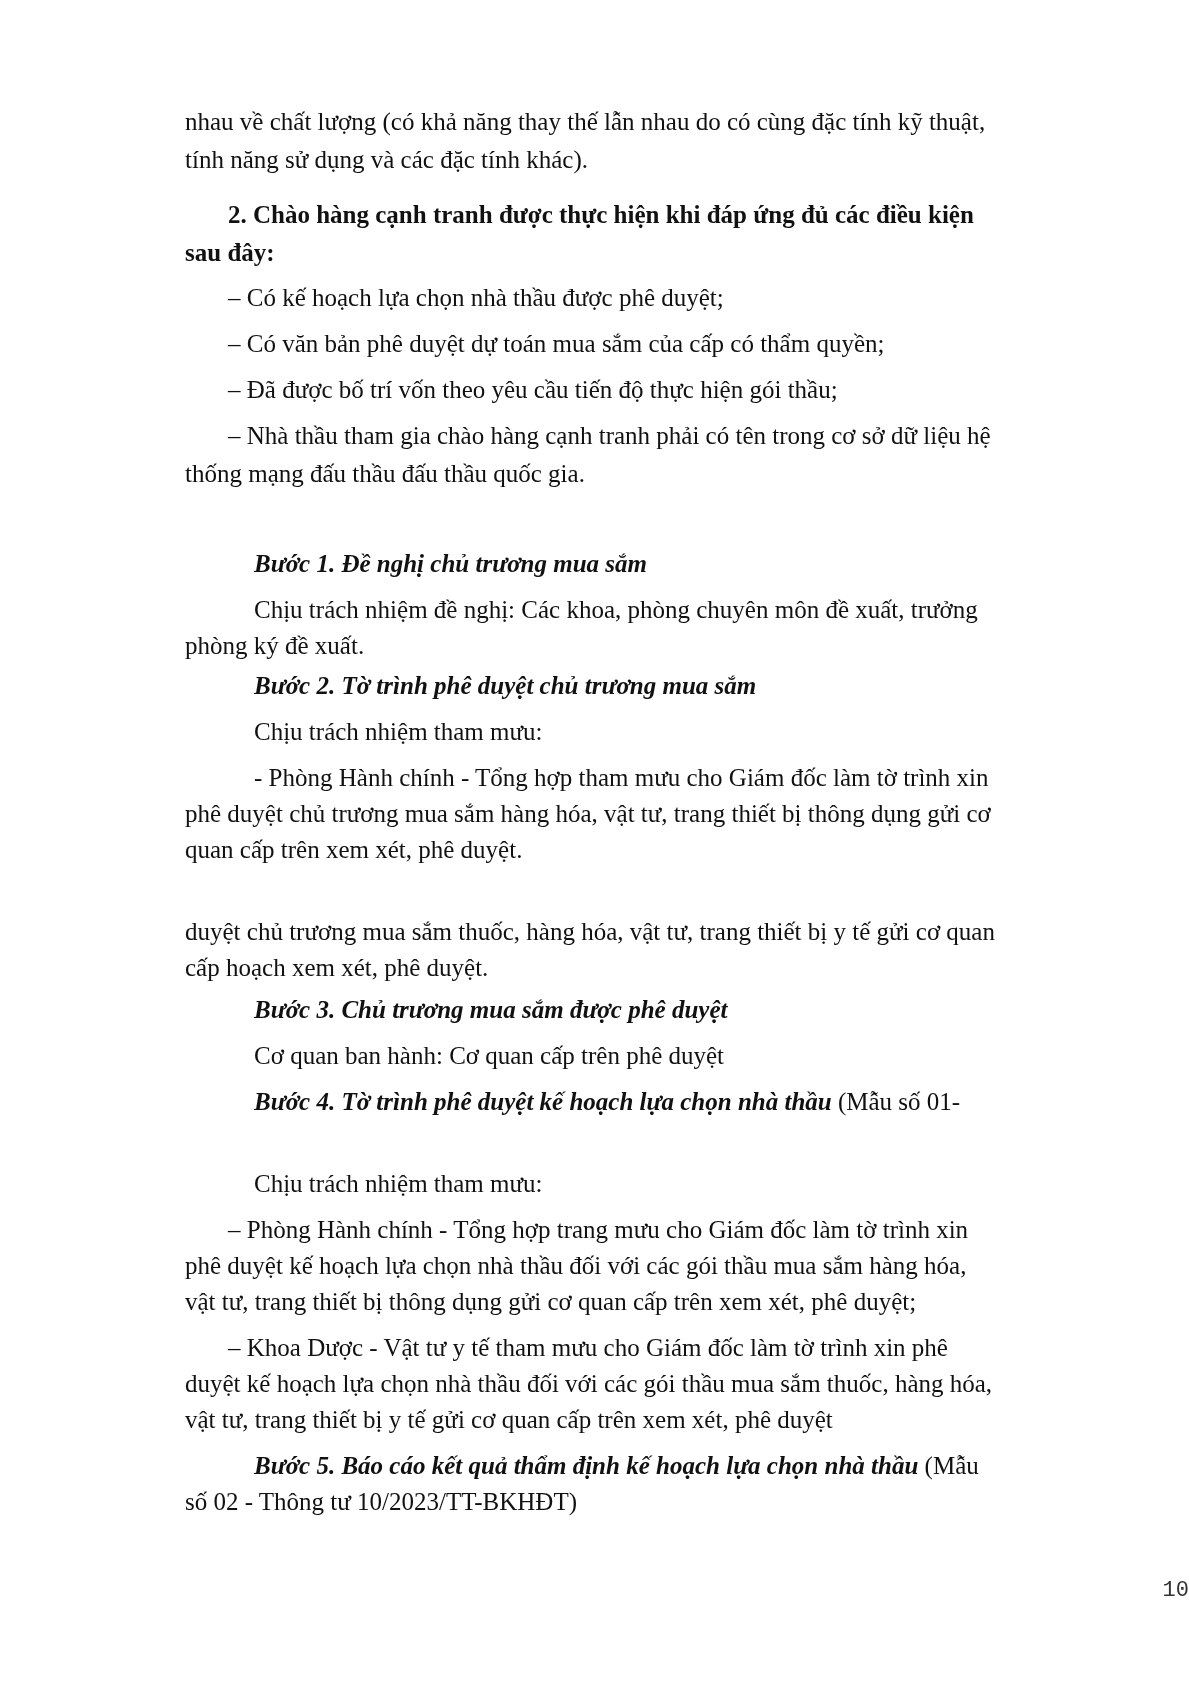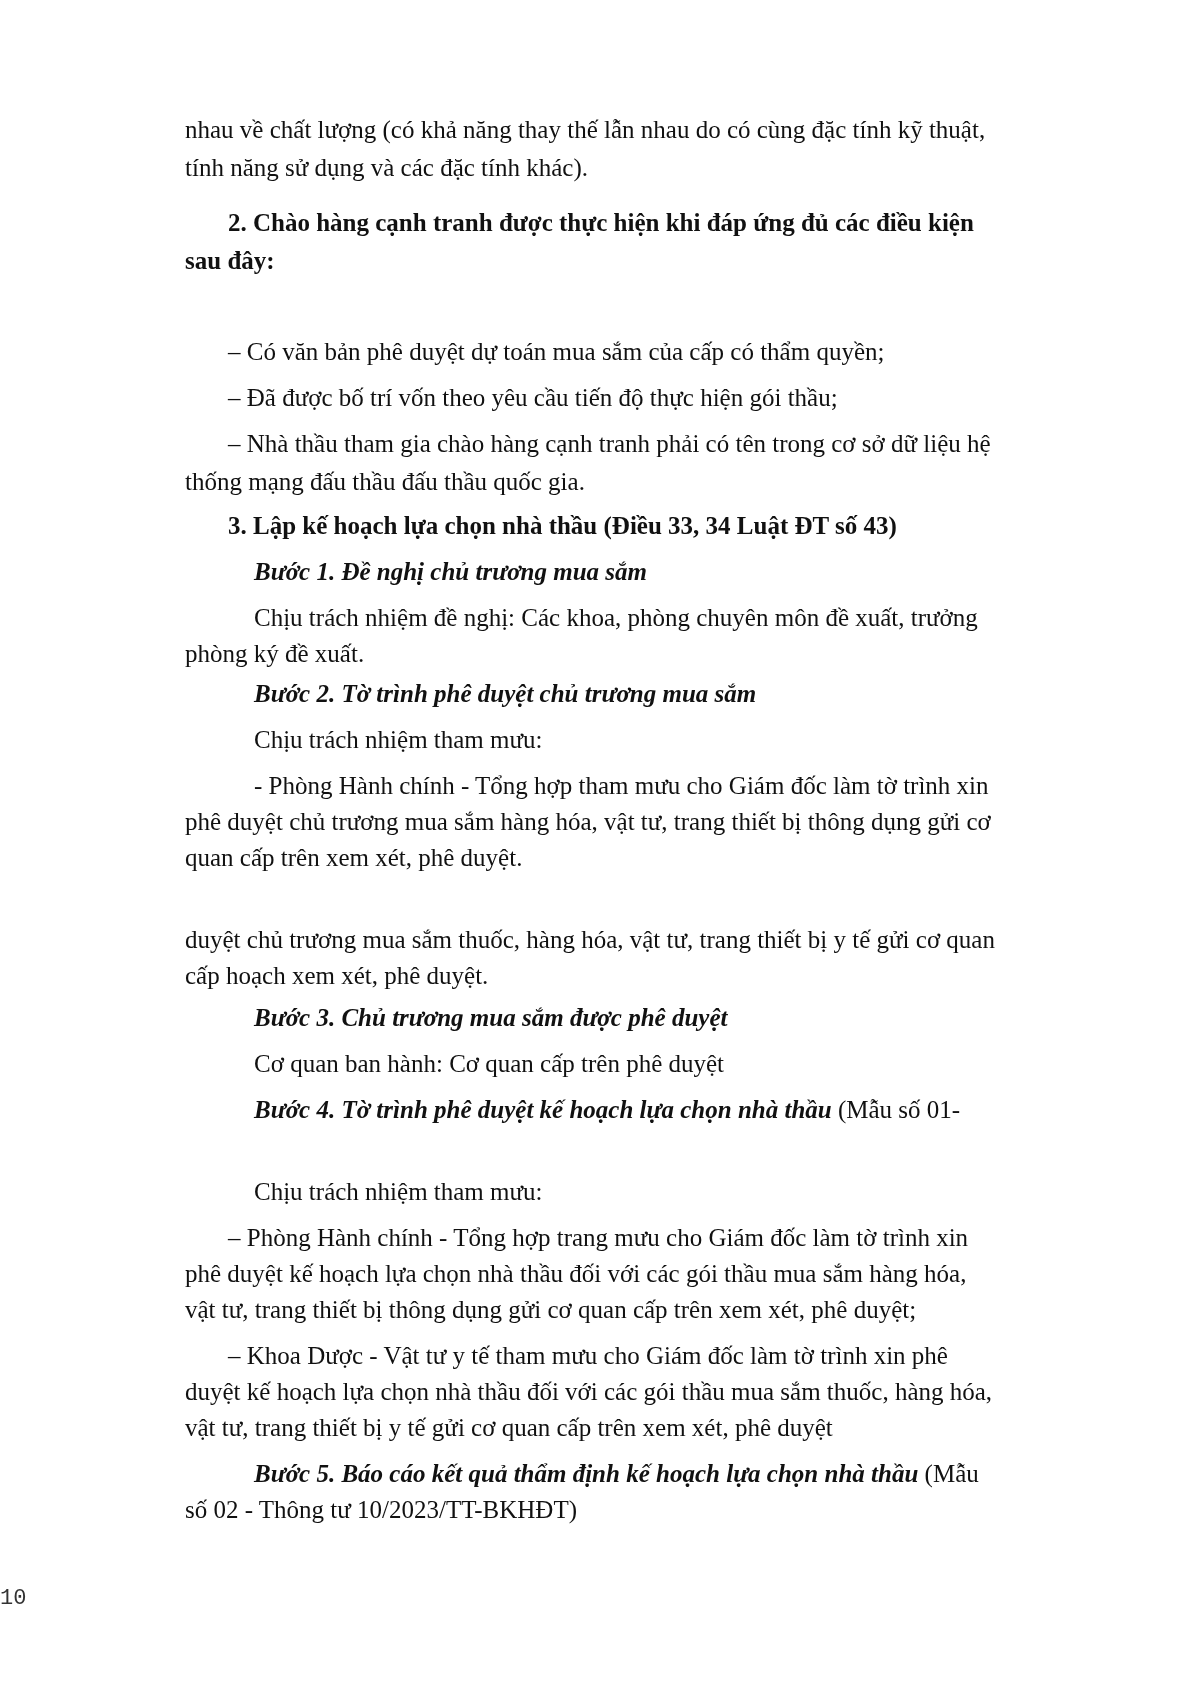--- a/index.html
+++ b/index.html
@@ -1,45 +1,45 @@
 <!DOCTYPE html>
 <html><head>
 <meta charset="utf-8">
 <style>
   html, body { margin: 0; padding: 0; background: #ffffff; }
   body { width: 1189px; height: 1684px; position: relative; overflow: hidden; }
   .page {
-    position: absolute; left: 0; top: 8px; width: 1189px; height: 1352px;
+    position: absolute; left: 0; top: 0; width: 1189px; height: 1352px;
     font-family: "Liberation Serif", serif; color: #111; font-size: 25px;
   }
   .line { position: absolute; left: 185px; white-space: nowrap; line-height: 36px; }
   .ind { left: 254px; }
   .b { font-weight: bold; }
   .bi { font-weight: bold; font-style: italic; }
   .pagenum {
-    position: absolute; top: 1578px; left: 0; width: 100%; text-align: left;
+    position: absolute; top: 1578px; left: 0; width: 100%; text-align: right;
     font-family: "Liberation Mono", monospace; font-size: 22px; color: #333;
   }
 </style>
 </head>
 <body>
 
 <div class="page">
   <div class="line" style="top:104px">nhau về chất lượng (có khả năng thay thế lẫn nhau do có cùng đặc tính kỹ thuật,</div>
   <div class="line" style="top:142px">tính năng sử dụng và các đặc tính khác).</div>
 
   <div class="line ind b" style="top:197px;left:228px">2. Chào hàng cạnh tranh được thực hiện khi đáp ứng đủ các điều kiện</div>
   <div class="line b" style="top:235px">sau đây:</div>
 
+  <div class="line" style="top:280px;left:228px">– Có kế hoạch lựa chọn nhà thầu được phê duyệt;</div>
   <div class="line" style="top:326px;left:228px">– Có văn bản phê duyệt dự toán mua sắm của cấp có thẩm quyền;</div>
   <div class="line" style="top:372px;left:228px">– Đã được bố trí vốn theo yêu cầu tiến độ thực hiện gói thầu;</div>
   <div class="line" style="top:418px;left:228px">– Nhà thầu tham gia chào hàng cạnh tranh phải có tên trong cơ sở dữ liệu hệ</div>
   <div class="line" style="top:456px">thống mạng đấu thầu đấu thầu quốc gia.</div>
 
-  <div class="line b" style="top:500px;left:228px">3. Lập kế hoạch lựa chọn nhà thầu (Điều 33, 34 Luật ĐT số 43)</div>
 
   <div class="line bi" style="top:546px;left:254px">Bước 1. Đề nghị chủ trương mua sắm</div>
   <div class="line" style="top:592px;left:254px">Chịu trách nhiệm đề nghị: Các khoa, phòng chuyên môn đề xuất, trưởng</div>
   <div class="line" style="top:628px">phòng ký đề xuất.</div>
 
   <div class="line bi" style="top:668px;left:254px">Bước 2. Tờ trình phê duyệt chủ trương mua sắm</div>
   <div class="line" style="top:714px;left:254px">Chịu trách nhiệm tham mưu:</div>
   <div class="line" style="top:760px;left:254px">- Phòng Hành chính - Tổng hợp tham mưu cho Giám đốc làm tờ trình xin</div>
   <div class="line" style="top:796px">phê duyệt chủ trương mua sắm hàng hóa, vật tư, trang thiết bị thông dụng gửi cơ</div>
   <div class="line" style="top:832px">quan cấp trên xem xét, phê duyệt.</div>

